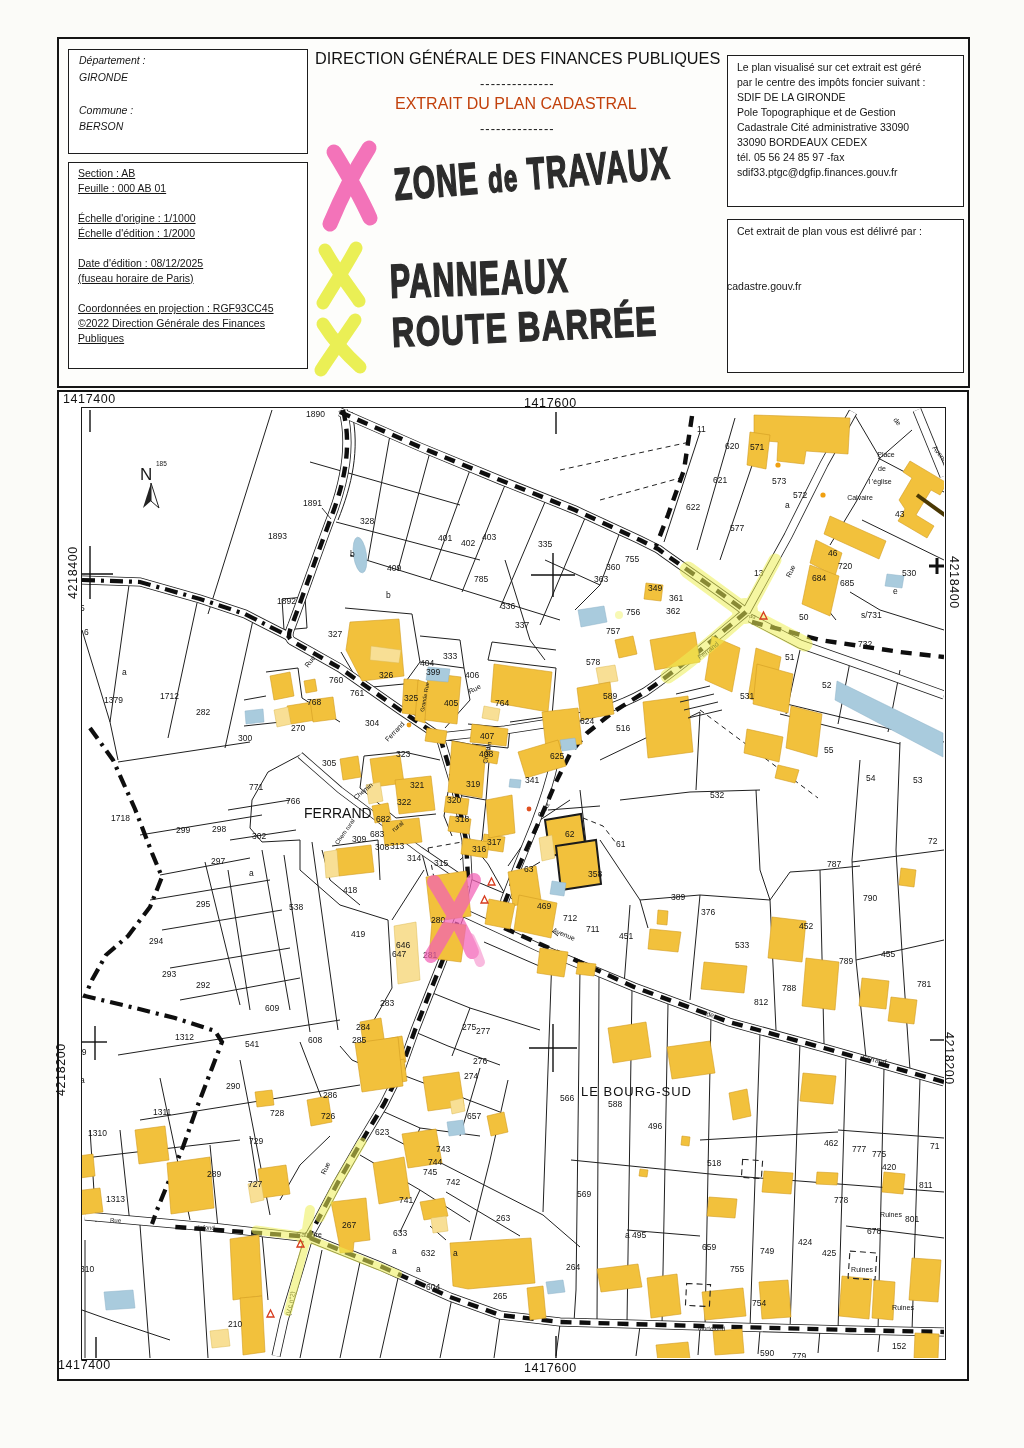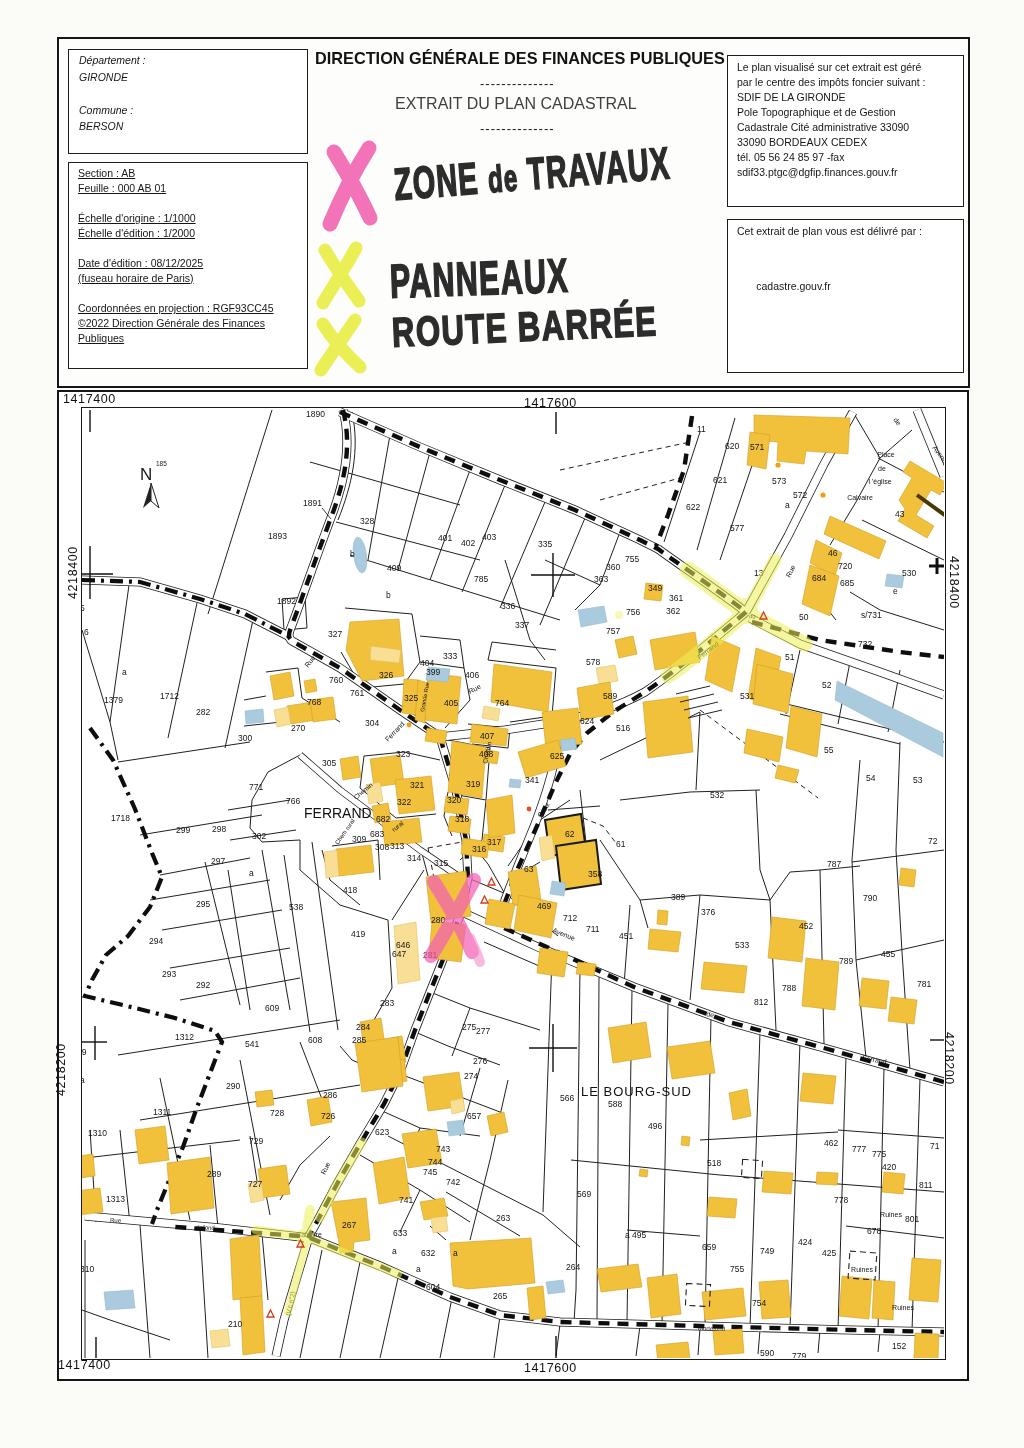--- a/index.html
+++ b/index.html
@@ -18,37 +18,37 @@
   <div class="a" style="left:57px;top:37px;width:909px;height:347px;border:2.5px solid #151515;background:#fdfdfb;"></div>
 
   <div class="bx" style="left:68px;top:49px;width:238px;height:103px;"></div>
 
   <div class="a t10" style="left:79px;top:52px;font-style:italic;">Département :<br>GIRONDE<br><br>Commune :<br>BERSON</div>
 
   <div class="bx" style="left:68px;top:162px;width:238px;height:205px;"></div>
 
   <div class="a t10b" style="left:78px;top:166px;">Section : AB<br>Feuille : 000 AB 01<br><br>Échelle d'origine : 1/1000<br>Échelle d'édition : 1/2000<br><br>Date d'édition : 08/12/2025<br>(fuseau horaire de Paris)<br><br>Coordonnées en projection : RGF93CC45<br>©2022 Direction Générale des Finances<br>Publiques</div>
 
-  <div class="a" style="left:315px;top:49px;font-size:16.3px;white-space:nowrap;color:#131313;font-weight:bold;">DIRECTION GÉNÉRALE DES FINANCES PUBLIQUES</div>
+  <div class="a" style="left:315px;top:49px;font-size:16.3px;white-space:nowrap;color:#131313;">DIRECTION GÉNÉRALE DES FINANCES PUBLIQUES</div>
 
   <div class="a" style="left:480px;top:76px;font-size:13px;letter-spacing:1px;color:#131313;">--------------</div>
 
-  <div class="a" style="left:395px;top:95px;font-size:16px;white-space:nowrap;color:#404040;">EXTRAIT DU PLAN CADASTRAL</div>
+  <div class="a" style="left:395px;top:95px;font-size:16px;white-space:nowrap;color:#c2410c;">EXTRAIT DU PLAN CADASTRAL</div>
 
   <div class="a" style="left:480px;top:121px;font-size:13px;letter-spacing:1px;color:#131313;">--------------</div>
 
   <div class="bx" style="left:727px;top:55px;width:235px;height:150px;"></div>
 
   <div class="a" style="left:737px;top:60px;width:225px;font-size:10.5px;line-height:15px;color:#161616;white-space:nowrap;">Le plan visualisé sur cet extrait est géré<br>par le centre des impôts foncier suivant :<br>SDIF DE LA GIRONDE<br>Pole Topographique et de Gestion<br>Cadastrale Cité administrative 33090<br>33090 BORDEAUX CEDEX<br>tél. 05 56 24 85 97 -fax<br>sdif33.ptgc@dgfip.finances.gouv.fr</div>
 
   <div class="bx" style="left:727px;top:219px;width:235px;height:152px;"></div>
 
   <div class="a" style="left:737px;top:225px;width:225px;font-size:10.5px;color:#161616;">Cet extrait de plan vous est délivré par :</div>
 
-  <div class="a" style="left:697px;top:280px;width:193px;text-align:center;font-size:10.5px;color:#161616;">cadastre.gouv.fr</div>
+  <div class="a" style="left:727px;top:280px;width:193px;text-align:left;font-size:10.5px;color:#161616;">cadastre.gouv.fr</div>
 
   <div class="a hand" style="left:394px;top:164px;font-size:36px;transform:rotate(-4.5deg) scale(0.80,1.25);transform-origin:0 50%;">ZONE <span style="font-size:30px;">de</span> TRAVAUX</div>
 
   <div class="a hand" style="left:390px;top:261px;font-size:36px;transform:rotate(-2deg) scale(0.846,1.32);transform-origin:0 50%;">PANNEAUX</div>
 
   <div class="a hand" style="left:392px;top:312px;font-size:36px;transform:rotate(-2.5deg) scale(0.868,1.15);transform-origin:0 50%;">ROUTE BARRÉE</div>
 
   <svg class="a" style="left:0;top:0;" width="1024" height="400" viewBox="0 0 1024 400">
 
     <g stroke="#f25cae" stroke-width="15" stroke-linecap="round" fill="none" opacity="0.85">

